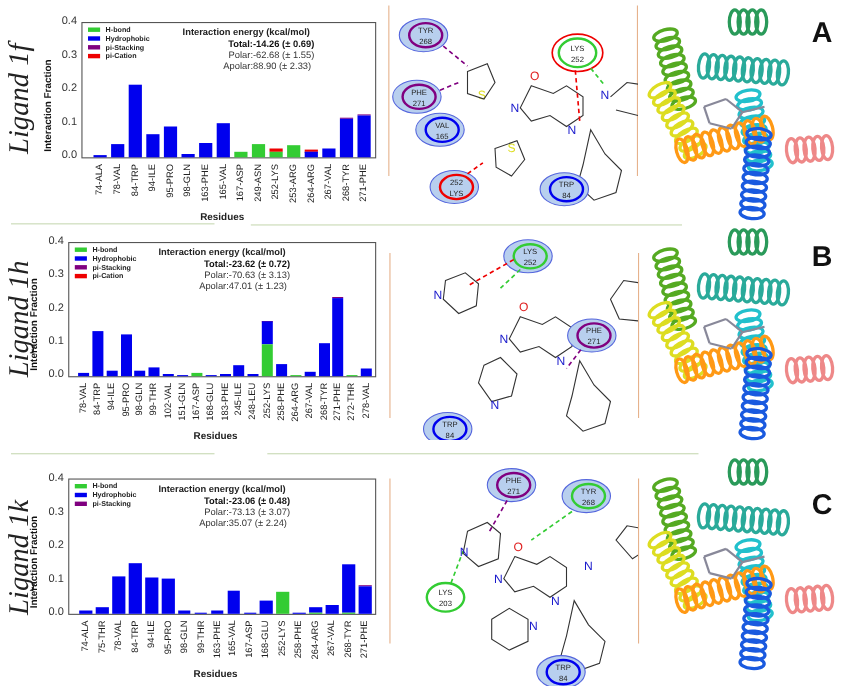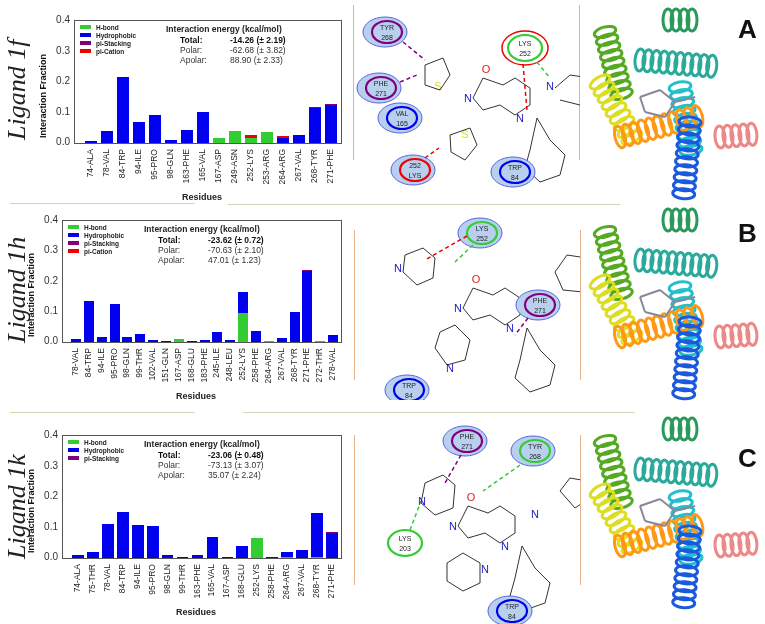--- a/index.html
+++ b/index.html
@@ -11,21 +11,21 @@
   .ylabel{position:absolute;font-size:9px;font-weight:bold;color:#111;transform:rotate(-90deg);transform-origin:left top;white-space:nowrap;}
   .xlabel{position:absolute;font-size:9px;font-weight:bold;color:#222;}
   .bar{position:absolute;bottom:0;display:flex;flex-direction:column-reverse;}
   .seg{width:100%;}
   .xtick{position:absolute;font-size:8.5px;color:#222;transform:rotate(-90deg);transform-origin:right center;white-space:nowrap;text-align:right;}
   .legend{position:absolute;font-size:6.5px;font-weight:bold;color:#222;}
   .legend .row{display:flex;align-items:center;height:8px;}
   .legend .sw{width:11px;height:4px;margin-right:5px;}
   .energy{position:absolute;font-size:8.5px;color:#333;}
   .energy .title{font-weight:bold;color:#222;margin-bottom:1px;}
-  .energy .r{display:flex;line-height:10px;}
+  .energy .r{display:flex;line-height:10px;text-align:right;}
   .energy .k{width:50px;padding-left:14px;}
   .energy .bold{font-weight:bold;color:#111;}
   .vline{position:absolute;width:1px;background:#e6b28c;}
   .hline{position:absolute;height:1px;background:#c8d9b4;}
   .mol{position:absolute;}
   .struct{position:absolute;}
   .panel-letter{position:absolute;font-size:26px;font-weight:bold;color:#111;}
 </style>
 </head>
 <body>
@@ -125,25 +125,25 @@
       </div>
       <div class="row">
         <span class="sw" style="background: rgb(238, 0, 0);"></span>
         <span>pi-Cation</span>
       </div>
     </div>
     <div class="energy" style="left: 166px; top: 24px;">
       <div class="title">Interaction energy (kcal/mol)</div>
       <div class="r bold">
         <span class="k">Total:</span>
-        <span>-14.26 (± 2.19)</span>
+        <span>-14.26 (± 0.69)</span>
       </div>
       <div class="r">
         <span class="k">Polar:</span>
-        <span>-62.68 (± 3.82)</span>
+        <span>-62.68 (± 1.55)</span>
       </div>
       <div class="r">
         <span class="k">Apolar:</span>
         <span>88.90 (± 2.33)</span>
       </div>
     </div>
     <div class="vline" style="left: 353px; top: 5px; height: 155px;"></div>
     <div class="vline" style="left: 579px; top: 5px; height: 155px;"></div>
     <div class="panel-letter" style="left: 738px; top: 14px;">A</div>
     <svg class="mol" width="225" height="200" style="left: 355px; top: 0px;">
@@ -401,21 +401,21 @@
       </div>
     </div>
     <div class="energy" style="left: 144px; top: 24px;">
       <div class="title">Interaction energy (kcal/mol)</div>
       <div class="r bold">
         <span class="k">Total:</span>
         <span>-23.62 (± 0.72)</span>
       </div>
       <div class="r">
         <span class="k">Polar:</span>
-        <span>-70.63 (± 2.10)</span>
+        <span>-70.63 (± 3.13)</span>
       </div>
       <div class="r">
         <span class="k">Apolar:</span>
         <span>47.01 (± 1.23)</span>
       </div>
     </div>
     <div class="vline" style="left: 354px; top: 30px; height: 150px;"></div>
     <div class="vline" style="left: 580px; top: 30px; height: 150px;"></div>
     <div class="panel-letter" style="left: 738px; top: 18px;">B</div>
     <svg class="mol" width="225" height="200" style="left: 355px; top: 0px;">

